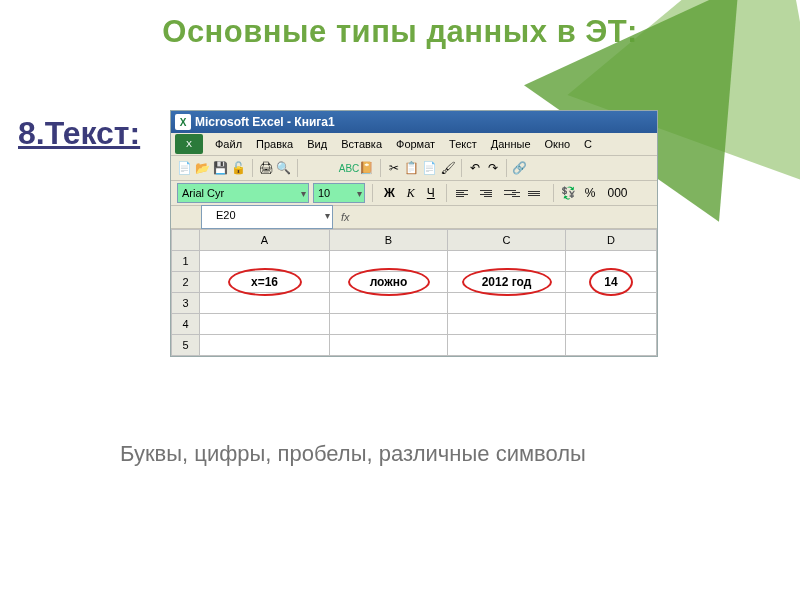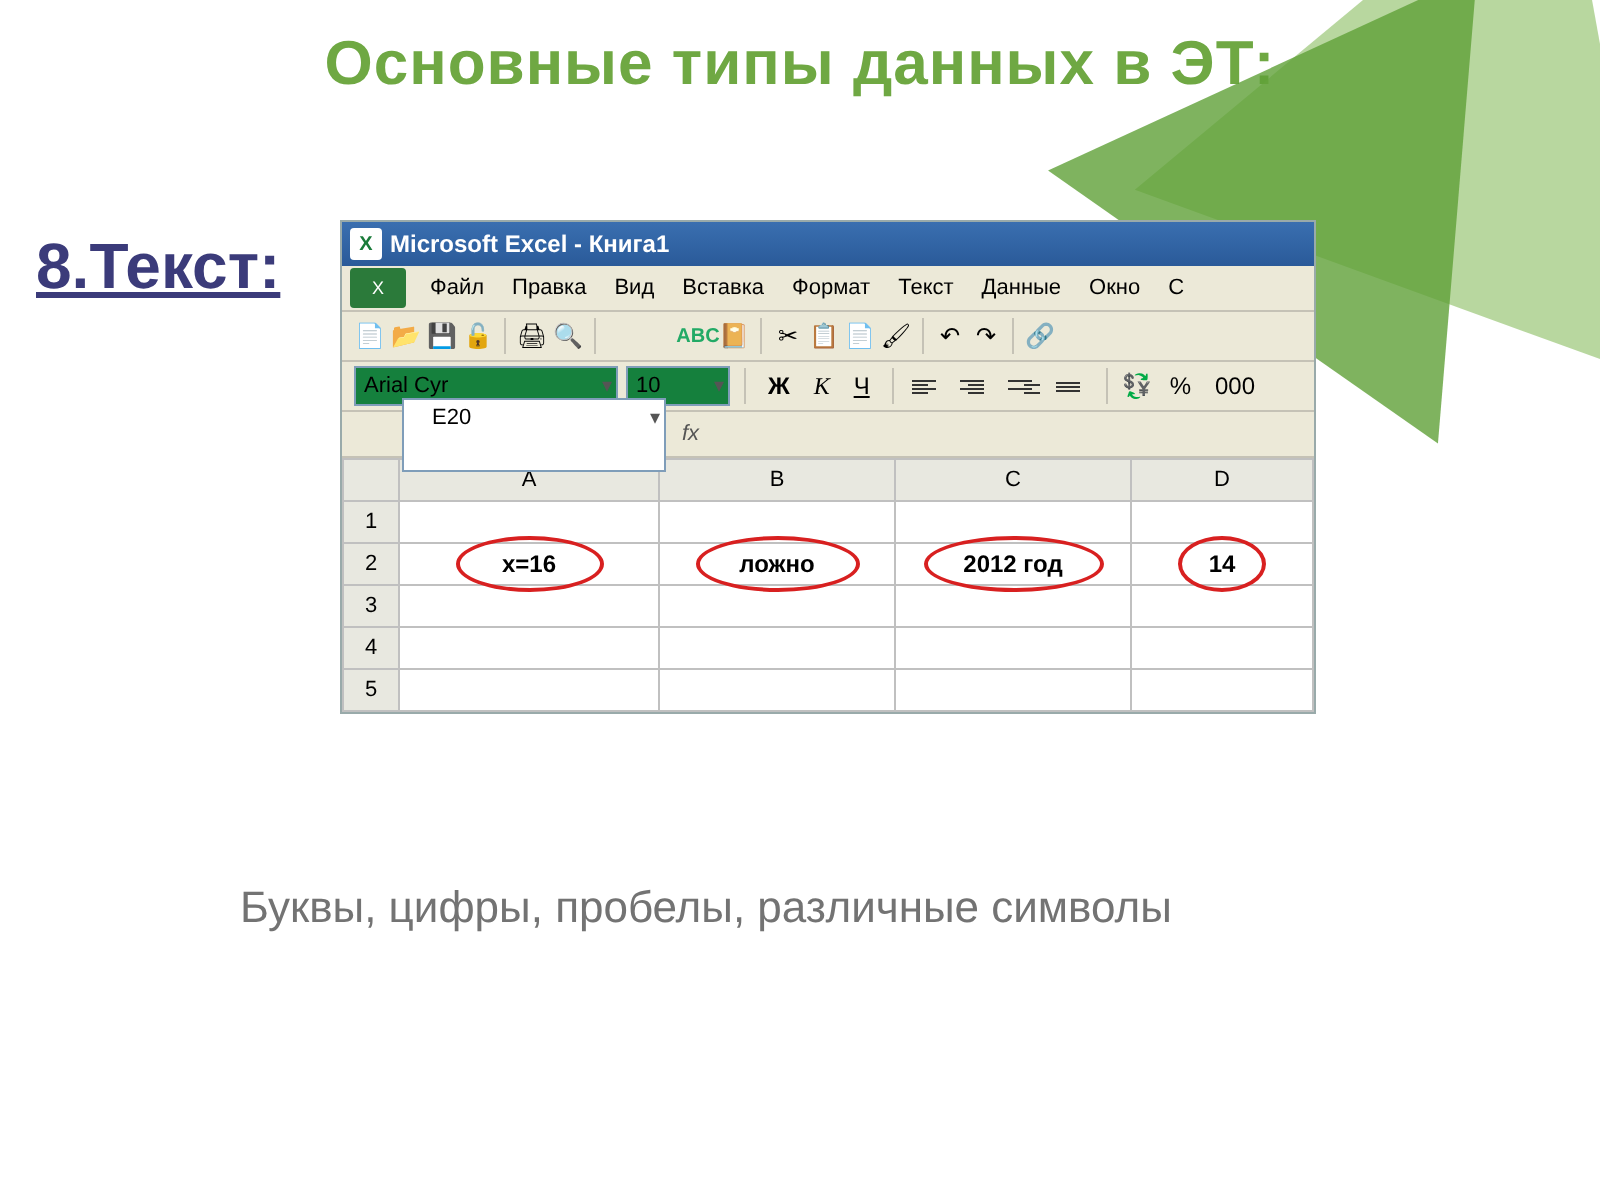--- a/index.html
+++ b/index.html
@@ -105,21 +105,21 @@
   background: #ece9d8;
   height: 24px;
   display: flex;
   align-items: center;
   padding-left: 6px;
   gap: 4px;
   border-bottom: 1px solid #c5c2b6;
   font-size: 11px;
 }
 .fontbox {
-  background: #15803d;
+  background: #86efac;
   border: 1px solid #7f9db9;
   height: 18px;
   padding: 0 16px 0 4px;
   display: inline-flex;
   align-items: center;
   position: relative;
 }
 .fontbox::after {
   content: "▾";
   position: absolute;
@@ -141,21 +141,21 @@
   padding-left: 30px;
   gap: 8px;
   border-bottom: 1px solid #c5c2b6;
   font-size: 11px;
 }
 .namebox {
   background: #fff;
   border: 1px solid #7f9db9;
   width: 100px;
   height: 18px;
-  padding: 0 16px 17px 14px;
+  padding: 0 16px 4px 14px;
   display: inline-flex;
   align-items: center;
   position: relative;
 }
 .namebox::after {
   content: "▾";
   position: absolute;
   right: 2px;
   font-size: 10px;
   color: #555;
@@ -251,21 +251,21 @@
 
   <div class="toolbar1">
     <span class="tb-btn">📄</span>
     <span class="tb-btn">📂</span>
     <span class="tb-btn">💾</span>
     <span class="tb-btn">🔓</span>
     <span class="sep"></span>
     <span class="tb-btn">🖨</span>
     <span class="tb-btn">🔍</span>
     <span class="sep"></span>
-    <span class="tb-btn" style="color:#2a6;font-weight:bold;font-size:10px;padding-left:38px;">ABC</span>
+    <span class="tb-btn" style="color:#2a6;font-weight:normal;font-size:10px;padding-left:38px;">ABC</span>
     <span class="tb-btn">📔</span>
     <span class="sep"></span>
     <span class="tb-btn">✂</span>
     <span class="tb-btn">📋</span>
     <span class="tb-btn">📄</span>
     <span class="tb-btn">🖌</span>
     <span class="sep"></span>
     <span class="tb-btn">↶</span>
     <span class="tb-btn">↷</span>
     <span class="sep"></span>

